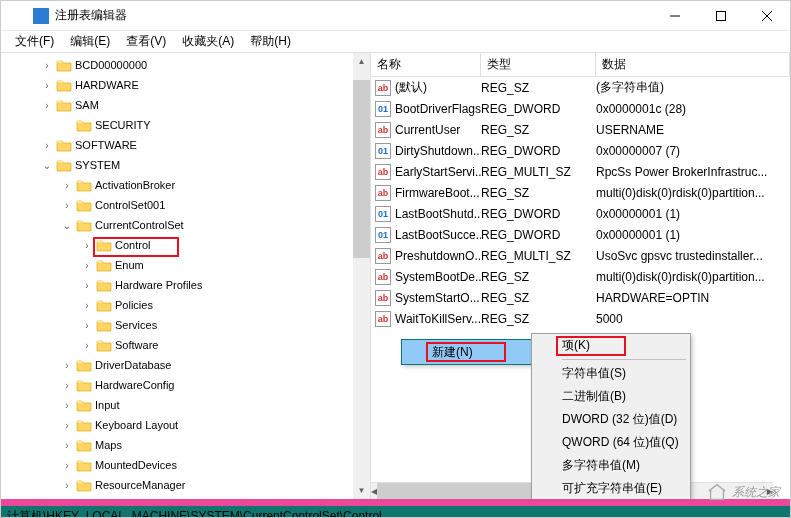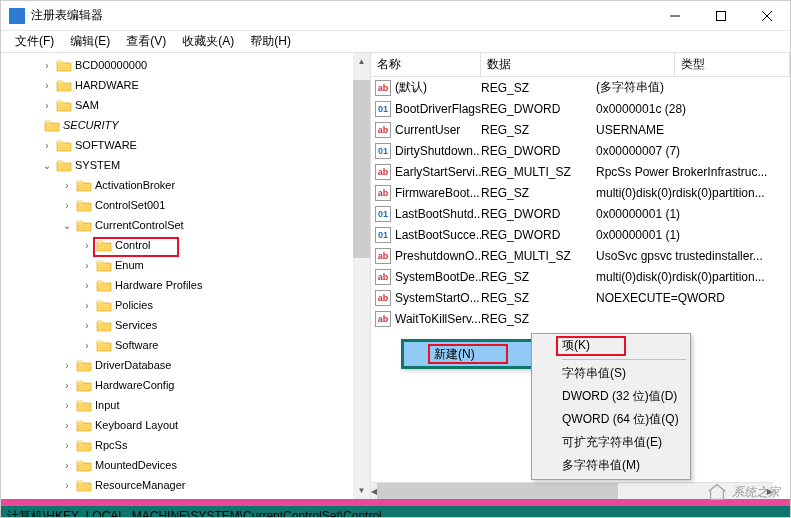--- a/index.html
+++ b/index.html
@@ -1,18 +1,18 @@
 <!DOCTYPE html>
 <html><head>
   <meta charset="utf-8">
   <style>
     * { box-sizing: border-box; margin: 0; padding: 0; font-family: "Microsoft YaHei", "Segoe UI", sans-serif; font-size: 12px; }
     body { background: #fff; width: 791px; height: 518px; overflow: hidden; position: relative; border: 1px solid #ccc; }
     
-    .titlebar { height: 30px; display: flex; align-items: center; background: #fff; border-bottom: 1px solid #e8e8e8; }
+    .titlebar { height: 30px; display: flex; align-items: center; background: #fff; border-bottom: 1px solid #e8e8e8; padding-left: 24px; }
     .titlebar-icon { width: 16px; height: 16px; margin-left: 8px; background: #2b7cd3; display:inline-block; }
     .titlebar-title { margin-left: 6px; font-size: 12px; }
     .titlebar-btns { margin-left: auto; display: flex; }
     .titlebar-btn { width: 46px; height: 30px; display: flex; align-items: center; justify-content: center; cursor: pointer; }
     .titlebar-btn svg { width: 10px; height: 10px; }
     
     .menubar { height: 22px; display: flex; align-items: center; padding-left: 6px; background: #fff; border-bottom: 1px solid #e0e0e0; }
     .menubar-item { padding: 2px 8px; cursor: pointer; }
     
     .main { display: flex; height: 446px; }
@@ -30,21 +30,21 @@
     .lh-type { width: 115px; }
     .lh-data { flex: 1; }
     .list-body { overflow: hidden; flex: 1; position: relative; }
     .list-row { height: 21px; display: flex; align-items: center; }
     .val-icon { width: 16px; height: 16px; margin-left: 4px; margin-right: 4px; flex-shrink:0; display:inline-flex; align-items:center; justify-content:center; border:1px solid #999; background:#fff; font-size:9px; color:#d13438; font-weight:bold;}
     .val-icon.bin { color:#1a6dd0; }
     .lc-name { width: 110px; overflow:hidden; text-overflow: ellipsis; white-space:nowrap; display:flex; align-items:center; }
     .lc-type { width: 115px; overflow:hidden; text-overflow: ellipsis; white-space:nowrap; }
     .lc-data { flex: 1; overflow:hidden; text-overflow: ellipsis; white-space:nowrap; }
     
-    .context-parent { position: absolute; left: 30px; top: 262px; width: 150px; background: #8b5cf6; border: 3px solid #0f766e; box-shadow: 2px 2px 4px rgba(0,0,0,.2); z-index: 10; }
+    .context-parent { position: absolute; left: 30px; top: 262px; width: 150px; background: #8b5cf6; border: 1px solid #0f766e; box-shadow: 2px 2px 4px rgba(0,0,0,.2); z-index: 10; }
     .ctx-item { height: 24px; display: flex; align-items: center; padding-left: 30px; cursor: pointer; position: relative; }
     .ctx-item.highlight { background: #91c9f7; }
     .ctx-arrow { margin-left: auto; margin-right: 10px; font-size: 9px; }
     .ctx-redbox { position:absolute; left:24px; top:2px; width:80px; height:20px; border:2px solid #e81123; pointer-events:none;}
     
     .context-sub { position: absolute; left: 160px; top: 256px; width: 160px; background: #f0f0f0; border: 1px solid #a0a0a0; box-shadow: 2px 2px 4px rgba(0,0,0,.2); z-index: 11; padding-bottom:2px;}
     .ctx-sub-item { height: 23px; display: flex; align-items: center; padding-left: 30px; cursor: pointer; position: relative; }
     .ctx-sep { height: 1px; background: #c0c0c0; margin: 2px 4px 2px 30px; }
     .ctx-redbox2 { position:absolute; left:24px; top:2px; width:70px; height:20px; border:2px solid #e81123; pointer-events:none;}
     .sb-btn { height:17px; display:flex; align-items:center; justify-content:center; color:#606060; font-size:8px; cursor:pointer;}
@@ -116,21 +116,21 @@
         <span class="tree-label">HARDWARE</span>
       </div>
       <div class="tree-row" style="padding-left: 40px;">
         <span class="expander">›</span>
         <svg class="folder-icon" viewBox="0 0 16 14">
           <path fill="#ffd666" stroke="#d4a300" stroke-width="0.6" d="M1 3 h5 l1.5 2 H15 v8 H1 z"></path>
           <path fill="#ffe9a8" d="M1 3 h5 l1 1.5 H1 z"></path>
         </svg>
         <span class="tree-label">SAM</span>
       </div>
-      <div class="tree-row" style="padding-left: 28px; font-style: italic;">
+      <div class="tree-row" style="padding-left: 60px;">
         <span class="expander"></span>
         <svg class="folder-icon" viewBox="0 0 16 14">
           <path fill="#ffd666" stroke="#d4a300" stroke-width="0.6" d="M1 3 h5 l1.5 2 H15 v8 H1 z"></path>
           <path fill="#ffe9a8" d="M1 3 h5 l1 1.5 H1 z"></path>
         </svg>
         <span class="tree-label">SECURITY</span>
       </div>
       <div class="tree-row" style="padding-left: 40px;">
         <span class="expander">›</span>
         <svg class="folder-icon" viewBox="0 0 16 14">
@@ -250,21 +250,21 @@
           <path fill="#ffe9a8" d="M1 3 h5 l1 1.5 H1 z"></path>
         </svg>
         <span class="tree-label">Keyboard Layout</span>
       </div>
       <div class="tree-row" style="padding-left: 60px;">
         <span class="expander">›</span>
         <svg class="folder-icon" viewBox="0 0 16 14">
           <path fill="#ffd666" stroke="#d4a300" stroke-width="0.6" d="M1 3 h5 l1.5 2 H15 v8 H1 z"></path>
           <path fill="#ffe9a8" d="M1 3 h5 l1 1.5 H1 z"></path>
         </svg>
-        <span class="tree-label">RpcSs</span>
+        <span class="tree-label">Maps</span>
       </div>
       <div class="tree-row" style="padding-left: 60px;">
         <span class="expander">›</span>
         <svg class="folder-icon" viewBox="0 0 16 14">
           <path fill="#ffd666" stroke="#d4a300" stroke-width="0.6" d="M1 3 h5 l1.5 2 H15 v8 H1 z"></path>
           <path fill="#ffe9a8" d="M1 3 h5 l1 1.5 H1 z"></path>
         </svg>
         <span class="tree-label">MountedDevices</span>
       </div>
       <div class="tree-row" style="padding-left: 60px;">
@@ -280,22 +280,22 @@
       <div class="sb-btn">▲</div>
       <div class="sb-thumb"></div>
       <div class="sb-flex"></div>
       <div class="sb-btn">▼</div>
     </div>
   </div>
 
   <div class="list">
     <div class="list-header">
       <div class="list-header-cell lh-name">名称</div>
+      <div class="list-header-cell lh-type">类型</div>
       <div class="list-header-cell lh-data">数据</div>
-      <div class="list-header-cell lh-type">类型</div>
     </div>
     <div class="list-body" id="listbody">
 
       <div class="list-row">
           <div class="lc-name">
             <span class="val-icon">ab</span>
             <span>(默认)</span>
           </div>
           <div class="lc-type">REG_SZ</div>
           <div class="lc-data">(多字符串值)</div>
@@ -371,57 +371,61 @@
           </div>
           <div class="lc-type">REG_SZ</div>
           <div class="lc-data">multi(0)disk(0)rdisk(0)partition...</div>
         </div>
         <div class="list-row">
           <div class="lc-name">
             <span class="val-icon">ab</span>
             <span>SystemStartO...</span>
           </div>
           <div class="lc-type">REG_SZ</div>
-          <div class="lc-data"> NOEXECUTE=QWORD</div>
+          <div class="lc-data"> HARDWARE=OPTIN</div>
         </div>
         <div class="list-row">
           <div class="lc-name">
             <span class="val-icon">ab</span>
             <span>WaitToKillServ...</span>
           </div>
           <div class="lc-type">REG_SZ</div>
+          <div class="lc-data">5000</div>
         </div>
         <div class="context-parent">
         <div class="ctx-item highlight">
           <span>新建(N)</span>
           <span class="ctx-arrow">▶</span>
           <div class="ctx-redbox"></div>
         </div>
       </div>
 
       <div class="context-sub">
         <div class="ctx-sub-item">
           <span>项(K)</span>
           <div class="ctx-redbox2"></div>
         </div>
         <div class="ctx-sep"></div>
         <div class="ctx-sub-item">
             <span>字符串值(S)</span>
           </div>
         <div class="ctx-sub-item">
+            <span>二进制值(B)</span>
+          </div>
+        <div class="ctx-sub-item">
             <span>DWORD (32 位)值(D)</span>
           </div>
         <div class="ctx-sub-item">
             <span>QWORD (64 位)值(Q)</span>
           </div>
         <div class="ctx-sub-item">
+            <span>多字符串值(M)</span>
+          </div>
+        <div class="ctx-sub-item">
             <span>可扩充字符串值(E)</span>
-          </div>
-        <div class="ctx-sub-item">
-            <span>多字符串值(M)</span>
           </div>
       </div>
 
       <div class="scrollbar-h" style="bottom:0;">
         <div class="sb-btn">◀</div>
         <div class="sb-thumb-h"></div>
         <div style="flex:1"></div>
         <div class="sb-btn">▶</div>
       </div>
     </div>

